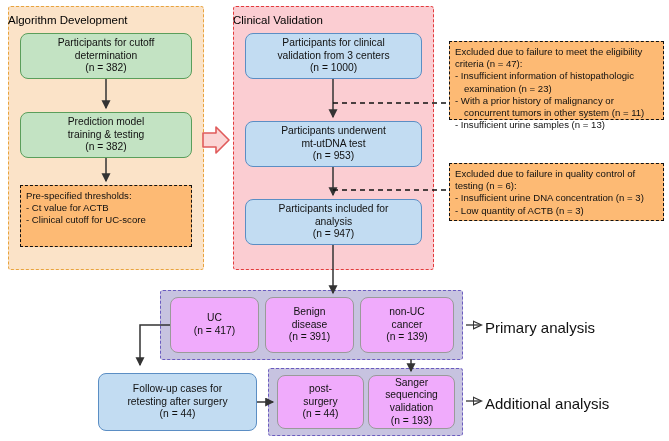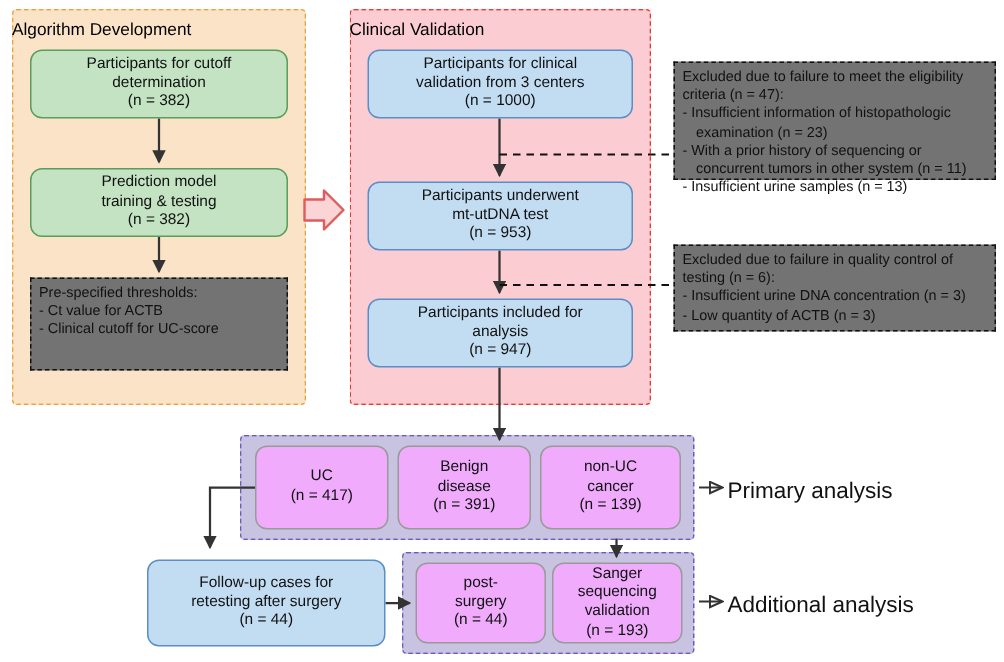--- a/index.html
+++ b/index.html
@@ -27,21 +27,21 @@
   .n-clin1{left:245px;top:33px;width:177px;height:46px;}
   .n-clin2{left:245px;top:121px;width:177px;height:46px;}
   .n-clin3{left:245px;top:199px;width:177px;height:46px;}
   .n-uc{left:170px;top:297px;width:89px;height:56px;}
   .n-benign{left:265px;top:297px;width:89px;height:56px;}
   .n-nonuc{left:360px;top:297px;width:94px;height:56px;}
   .n-followup{left:98px;top:373px;width:159px;height:58px;}
   .n-postsurg{left:277px;top:375px;width:87px;height:54px;}
   .n-sanger{left:368px;top:375px;width:87px;height:54px;}
 
-  .dashbox{position:absolute;box-sizing:border-box;background:#737373;border:1.4px dashed #111;
+  .dashbox{position:absolute;box-sizing:border-box;background:#fdba74;border:1.4px dashed #111;
            font-size:9.6px;line-height:12.2px;padding:4px 5px;color:#111;}
   .db-thresh{left:20px;top:185px;width:172px;height:62px;}
   .db-excl1{left:449px;top:41px;width:215px;height:79px;}
   .db-excl2{left:449px;top:163px;width:215px;height:58px;}
   .dashbox div{white-space:nowrap;}
   .indent{padding-left:9px;}
 
   svg.lines{position:absolute;left:0;top:0;width:669px;height:441px;pointer-events:none;}
 
   .side-label{position:absolute;font-size:15px;color:#111;white-space:nowrap;}
@@ -185,21 +185,21 @@
     <div>Pre-specified thresholds:</div>
     <div>- Ct value for ACTB</div>
     <div>- Clinical cutoff for UC-score</div>
   </div>
 
   <div class="dashbox db-excl1">
     <div>Excluded due to failure to meet the eligibility</div>
     <div>criteria (n = 47):</div>
     <div>- Insufficient information of histopathologic</div>
     <div class="indent">examination (n = 23)</div>
-    <div>- With a prior history of sequencing or</div>
+    <div>- With a prior history of malignancy or</div>
     <div class="indent">concurrent tumors in other system (n = 11)</div>
     <div>- Insufficient urine samples (n = 13)</div>
   </div>
 
   <div class="dashbox db-excl2">
     <div>Excluded due to failure in quality control of</div>
     <div>testing (n = 6):</div>
     <div>- Insufficient urine DNA concentration (n = 3)</div>
     <div>- Low quantity of ACTB (n = 3)</div>
   </div>

